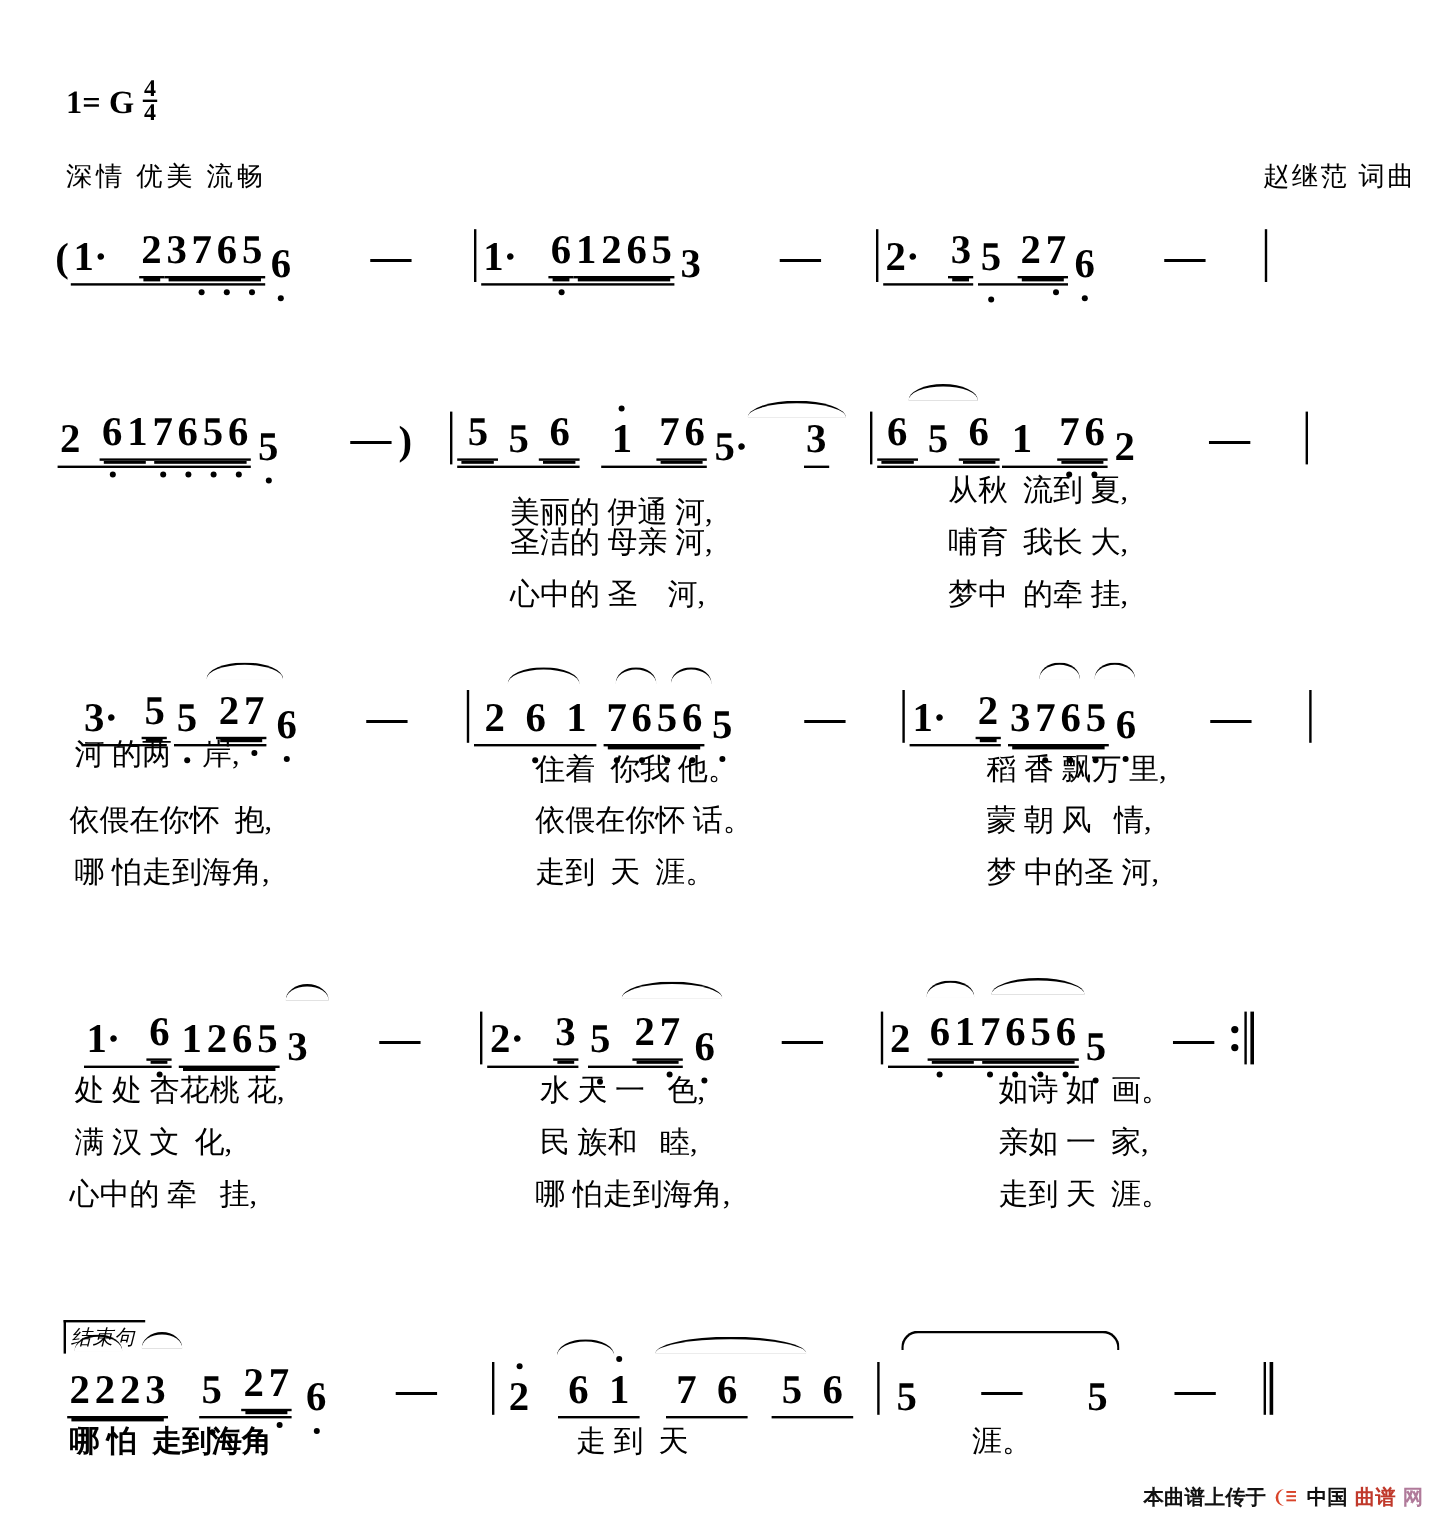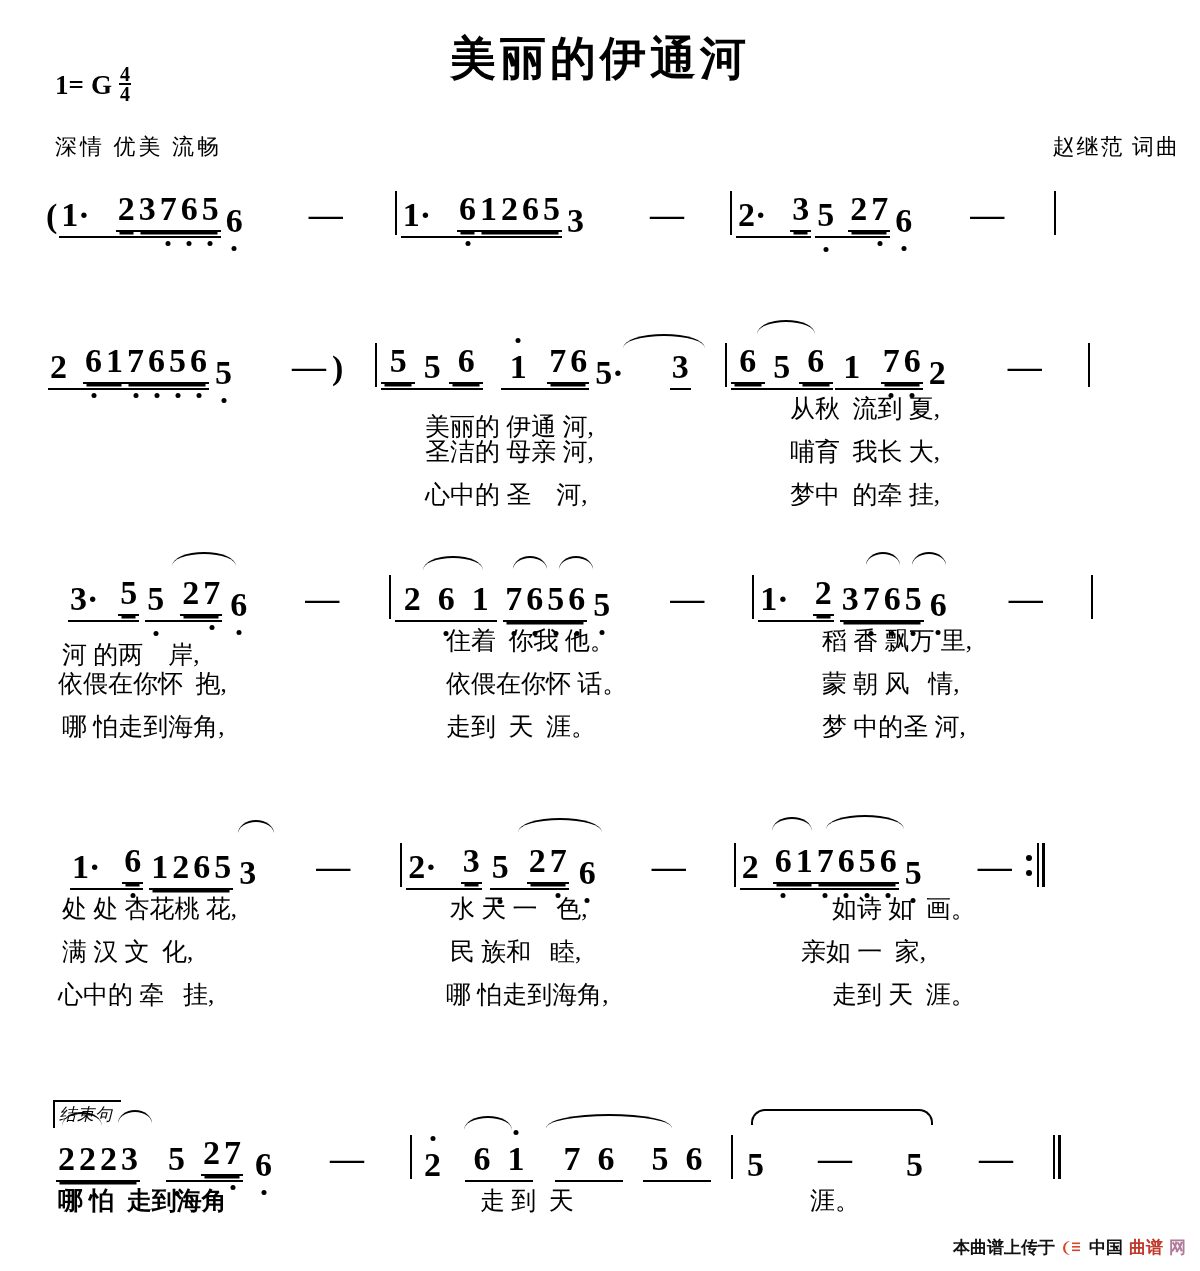--- a/index.html
+++ b/index.html
@@ -136,21 +136,20 @@
   }
   .watermark .cn { color:#111; font-weight:bold; }
   .watermark .qp { color:#c0392b; font-weight:bold; }
   .watermark .net { color:#b07a9a; font-weight:bold; }
 </style>
 </head>
 <body>
 
 <div class="sheet">
 
-  <div class="title">美丽的伊通河</div>
 
   <div class="keysig">
     <span class="kv">1=</span>
     <span class="kv">G</span>
     <span class="frac">
       <span class="num">4</span>
       <span>4</span>
     </span>
   </div>
 
@@ -379,21 +378,21 @@
           <span class="n oct-low-b">5</span>
         </span>
         <span class="n oct-low" style="margin-left:4px;">6</span>
         <span class="dash" style="margin-left:54px;">—</span>
       </div>
 
       <div class="bar" style="margin-left:42px"></div>
     </div>
 
     <div class="lyrics">
-      <div class="lyr-line" style="left:62px; top:76px;font-family:Liberation Serif, serif;">河 的两    岸,</div>
+      <div class="lyr-line" style="left:62px; top:50px;font-family:Liberation Serif, serif;">河 的两    岸,</div>
       <div class="lyr-line" style="left:446px; top:62px;">住着  你我 他。</div>
       <div class="lyr-line" style="left:822px; top:62px;">稻 香 飘万 里,</div>
       <div class="lyr-line" style="left:58px; top:105px;">依偎在你怀  抱,</div>
       <div class="lyr-line" style="left:446px; top:105px;">依偎在你怀 话。</div>
       <div class="lyr-line" style="left:822px; top:105px;">蒙 朝 风   情,</div>
       <div class="lyr-line" style="left:62px; top:148px;">哪 怕走到海角,</div>
       <div class="lyr-line" style="left:446px; top:148px;">走到  天  涯。</div>
       <div class="lyr-line" style="left:822px; top:148px;">梦 中的圣 河,</div>
     </div>
   </div>
@@ -474,21 +473,21 @@
         </span>
       </div>
     </div>
 
     <div class="lyrics">
       <div class="lyr-line" style="left:62px; top:62px;">处 处 杏花桃 花,</div>
       <div class="lyr-line" style="left:450px; top:62px;text-align:right;">水 天 一   色,</div>
       <div class="lyr-line" style="left:832px; top:62px;">如诗 如  画。</div>
       <div class="lyr-line" style="left:62px; top:105px;">满 汉 文  化,</div>
       <div class="lyr-line" style="left:450px; top:105px;">民 族和   睦,</div>
-      <div class="lyr-line" style="left:801px; top:105px;">亲如 一  家,</div>
+      <div class="lyr-line" style="left:832px; top:105px;">亲如 一  家,</div>
       <div class="lyr-line" style="left:58px; top:148px;">心中的 牵   挂,</div>
       <div class="lyr-line" style="left:446px; top:148px;">哪 怕走到海角,</div>
       <div class="lyr-line" style="left:832px; top:148px;">走到 天  涯。</div>
     </div>
   </div>
 
   <div class="system" style="top:1122px;">
 
     <div class="coda-mark" style="left:53px; top:-22px;">结束句</div>
 

